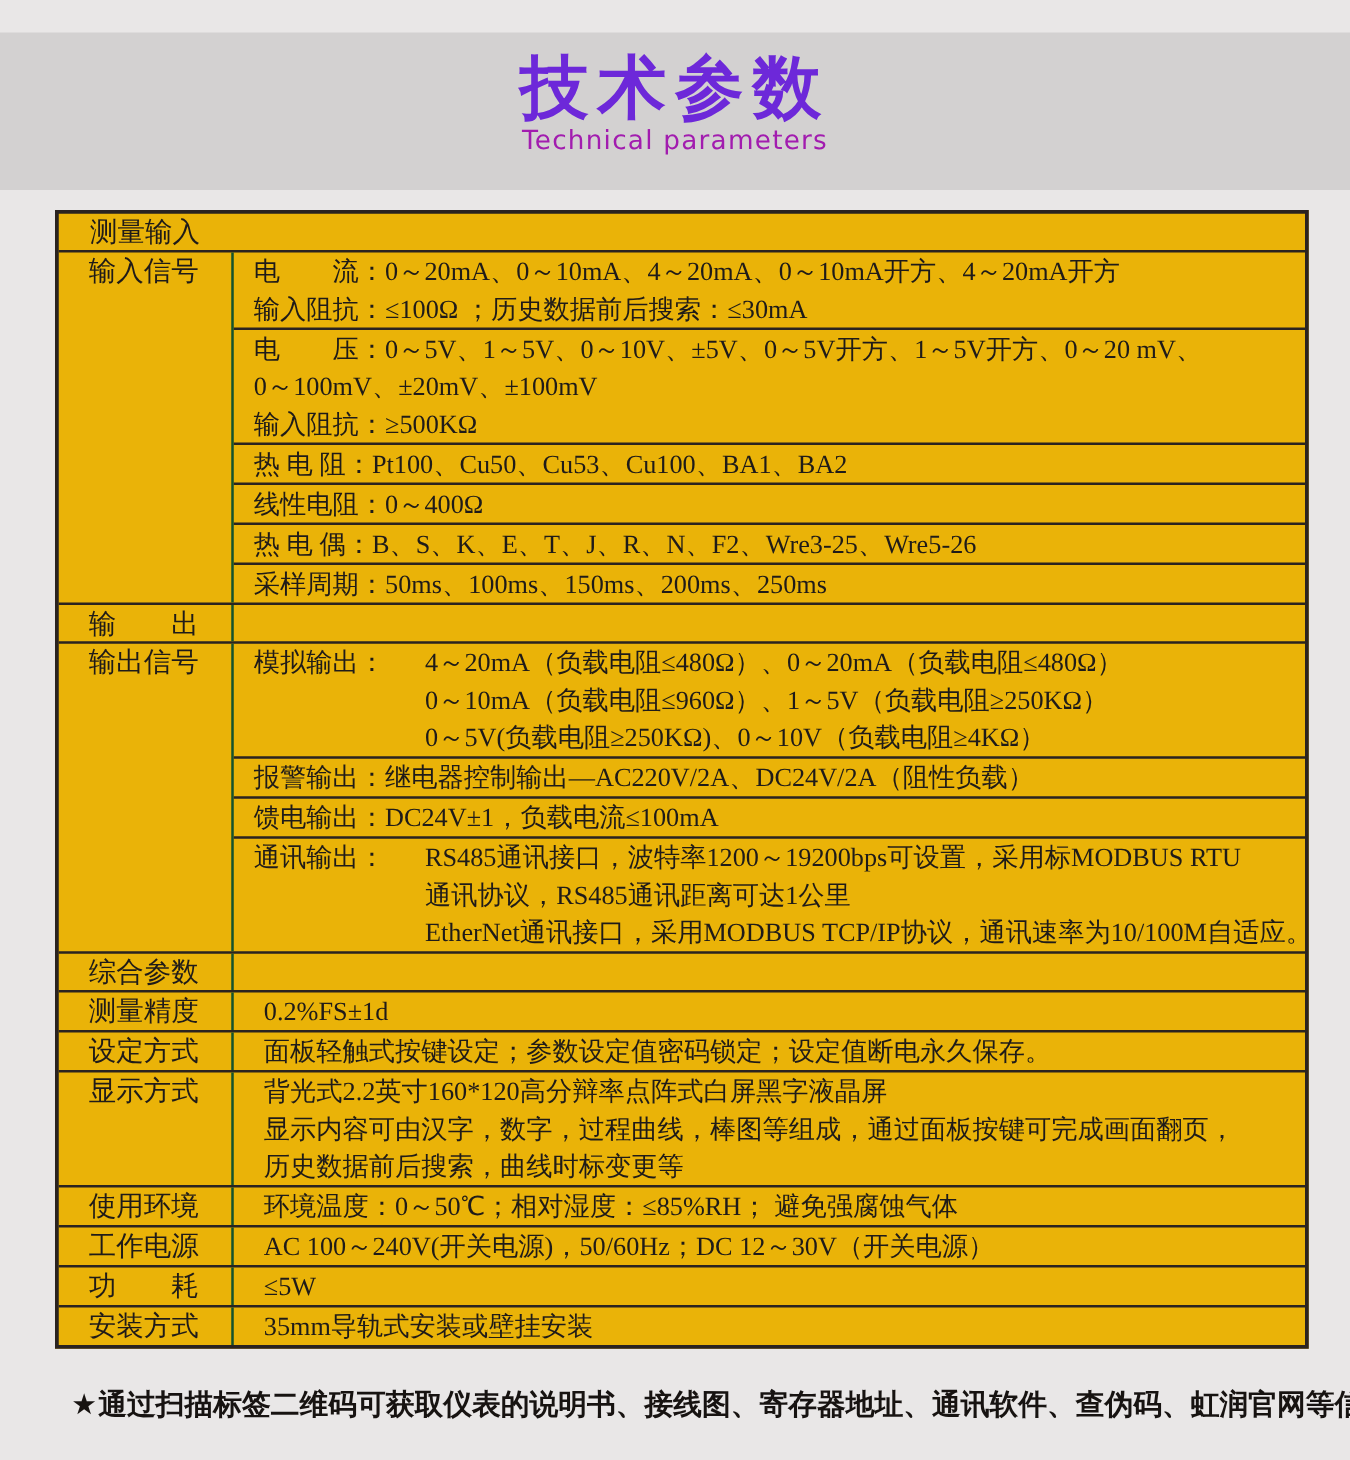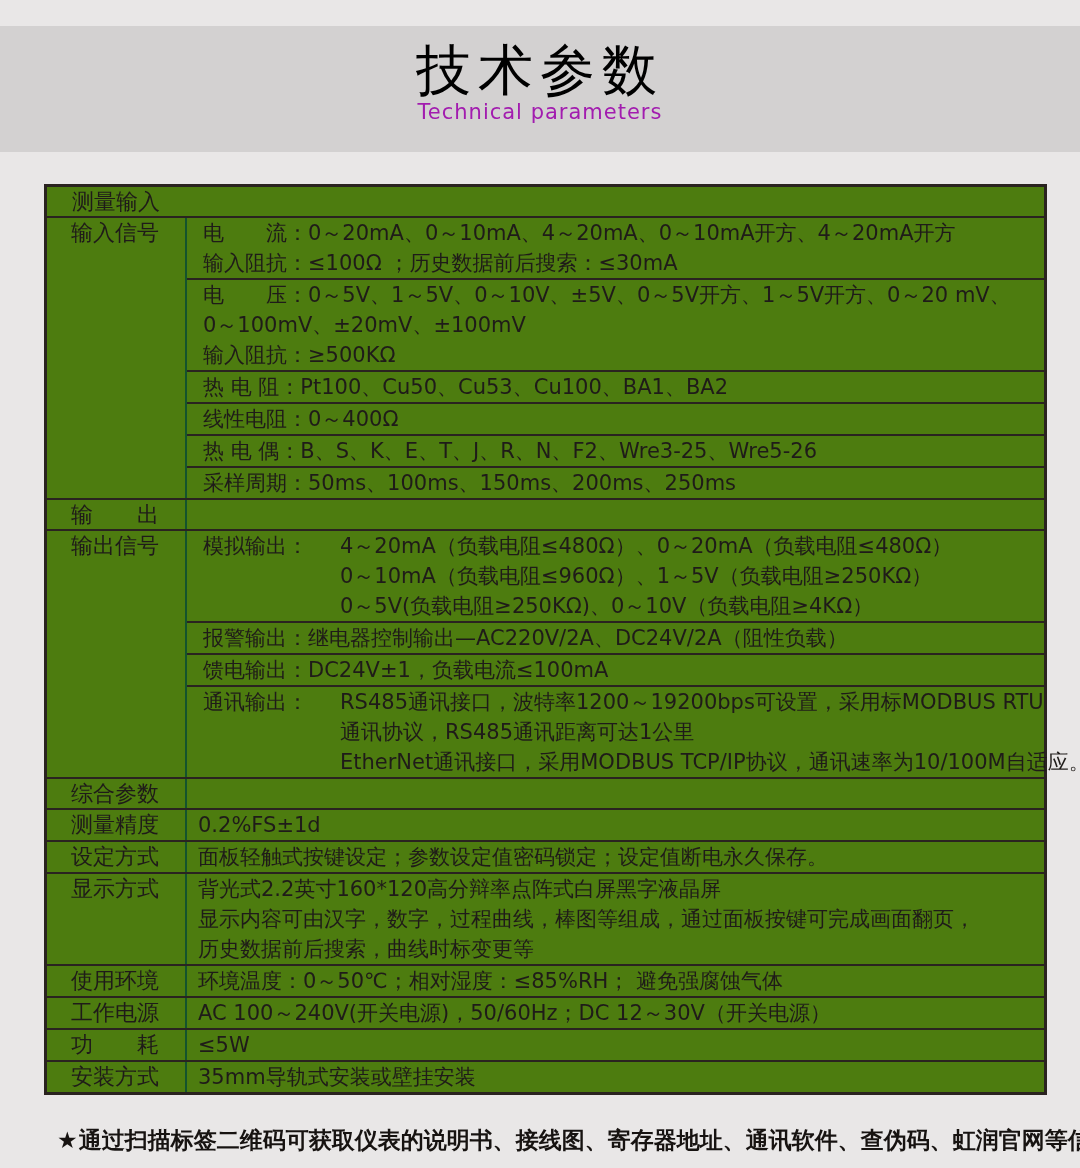--- a/index.html
+++ b/index.html
@@ -20,37 +20,38 @@
     height: 126px;
     background: #d3d1d1;
     text-align: center;
     overflow: hidden;
   }
   .page-title {
     margin: 0;
     padding-top: 14px;
     font-size: 55px;
     line-height: 60px;
-    font-weight: 400;
+    font-weight: 700;
     letter-spacing: 7px;
-    color: #000000;
+    color: #6d28d9;
   }
   .page-subtitle {
     font-size: 21px;
     line-height: 24px;
     color: #a21caf;
     letter-spacing: 1px;
   }
 
   .spec-table {
-    margin: 32px 0 0 44px;
+    margin: 16px 0 0 44px;
     width: 1003px;
     box-sizing: border-box;
     border: 3px solid #2a2320;
-    background: #4d7c0f;
+    background: #eab308;
+    font-family: Liberation Serif, serif;
   }
   .trow {
     display: flex;
     border-top: 2px solid #2a2320;
     align-items: stretch;
   }
   .trow:first-child { border-top: none; }
 
   .cell-full {
     flex: 1;
@@ -94,21 +95,21 @@
   .hang { display: flex; gap: 32px; }
   .hang-label {
     flex: 0 0 auto;
     line-height: 30px;
     white-space: nowrap;
   }
   .hang-lines { flex: 1 1 auto; min-width: 0; }
 
   .vcell {
     flex: 1;
-    padding-left: 11px;
+    padding-left: 24px;
     font-size: 21px;
     min-width: 0;
   }
 
   .footer-note {
     margin: 30px 0 0 57px;
     font-size: 23px;
     line-height: 30px;
     font-weight: 700;
     color: #171311;

